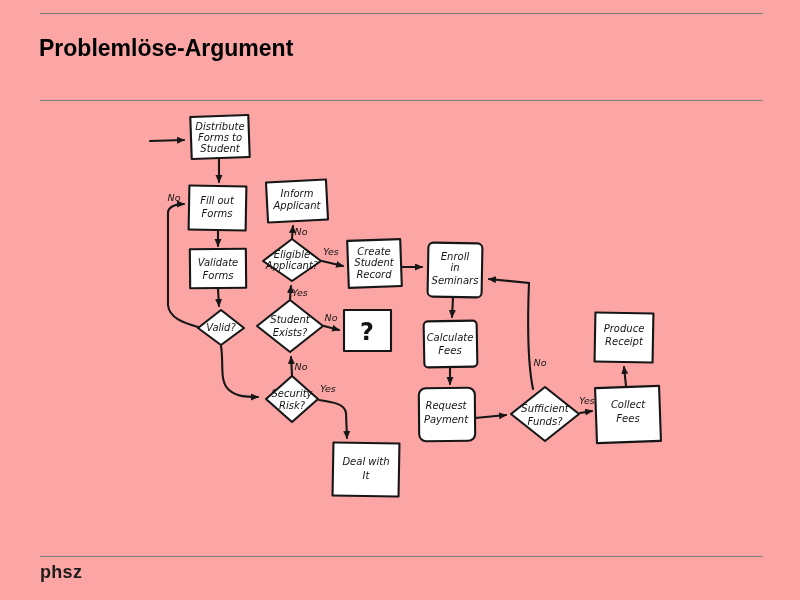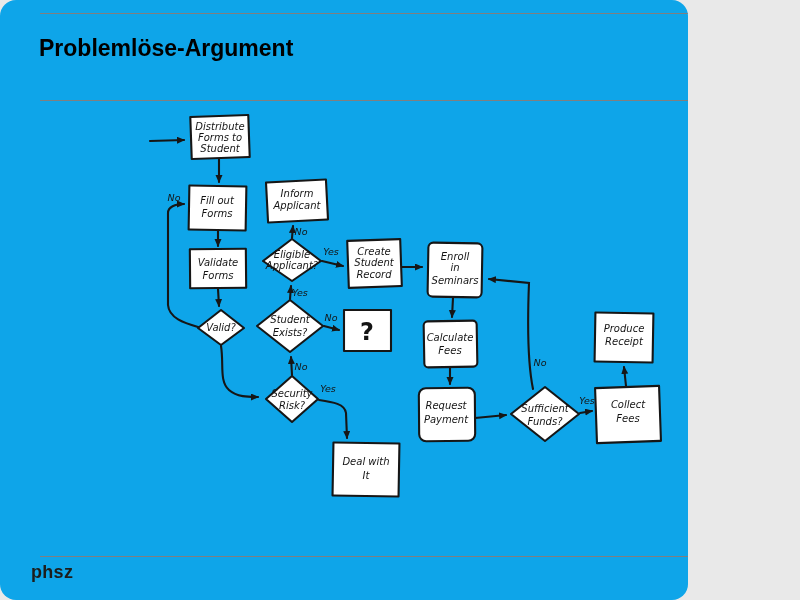--- a/index.html
+++ b/index.html
@@ -1,33 +1,33 @@
 <!DOCTYPE html>
 <html><head>
 <meta charset="utf-8">
 <style>
   html,body{margin:0;padding:0;background:#e9e9e9;}
   .slide{
-    position:relative;width:688px;height:600px;background:#0ea5e9;
-    font-family:"Liberation Sans",sans-serif;overflow:hidden;border-radius:16px;
+    position:relative;width:800px;height:600px;background:#fca5a5;
+    font-family:"Liberation Sans",sans-serif;overflow:hidden;
   }
   .rule{position:absolute;left:40px;width:723px;height:1px;background:#7f7f7f;}
   .rule.top{top:13px;}
   .rule.mid{top:100px;}
   .rule.bottom{top:556px;}
   .page-title{
     position:absolute;left:39px;top:20px;font-size:23px;font-weight:bold;
     color:#000;letter-spacing:0px;
   }
   .statement{
     position:absolute;left:42px;top:517px;font-size:20px;font-weight:bold;
     color:#0a0a0a;letter-spacing:-0.4px;word-spacing:7px;white-space:nowrap;
   }
   .logo{
-    position:absolute;left:31px;top:562px;font-size:18px;font-weight:bold;
+    position:absolute;left:40px;top:562px;font-size:18px;font-weight:bold;
     color:#1d1d1b;letter-spacing:0.3px;
   }
   svg.flow{position:absolute;left:0;top:0;width:800px;height:600px;}
   .nd{fill:#ffffff;stroke:#161616;stroke-width:2.1;stroke-linejoin:round;}
   .ed{fill:none;stroke:#161616;stroke-width:2.1;stroke-linecap:round;}
   .hw{
     font-family:"DejaVu Sans",sans-serif;font-style:italic;font-size:10px;
     fill:#141414;text-anchor:middle;
   }
   .hw.big{font-size:24px;font-weight:bold;font-style:normal;}

